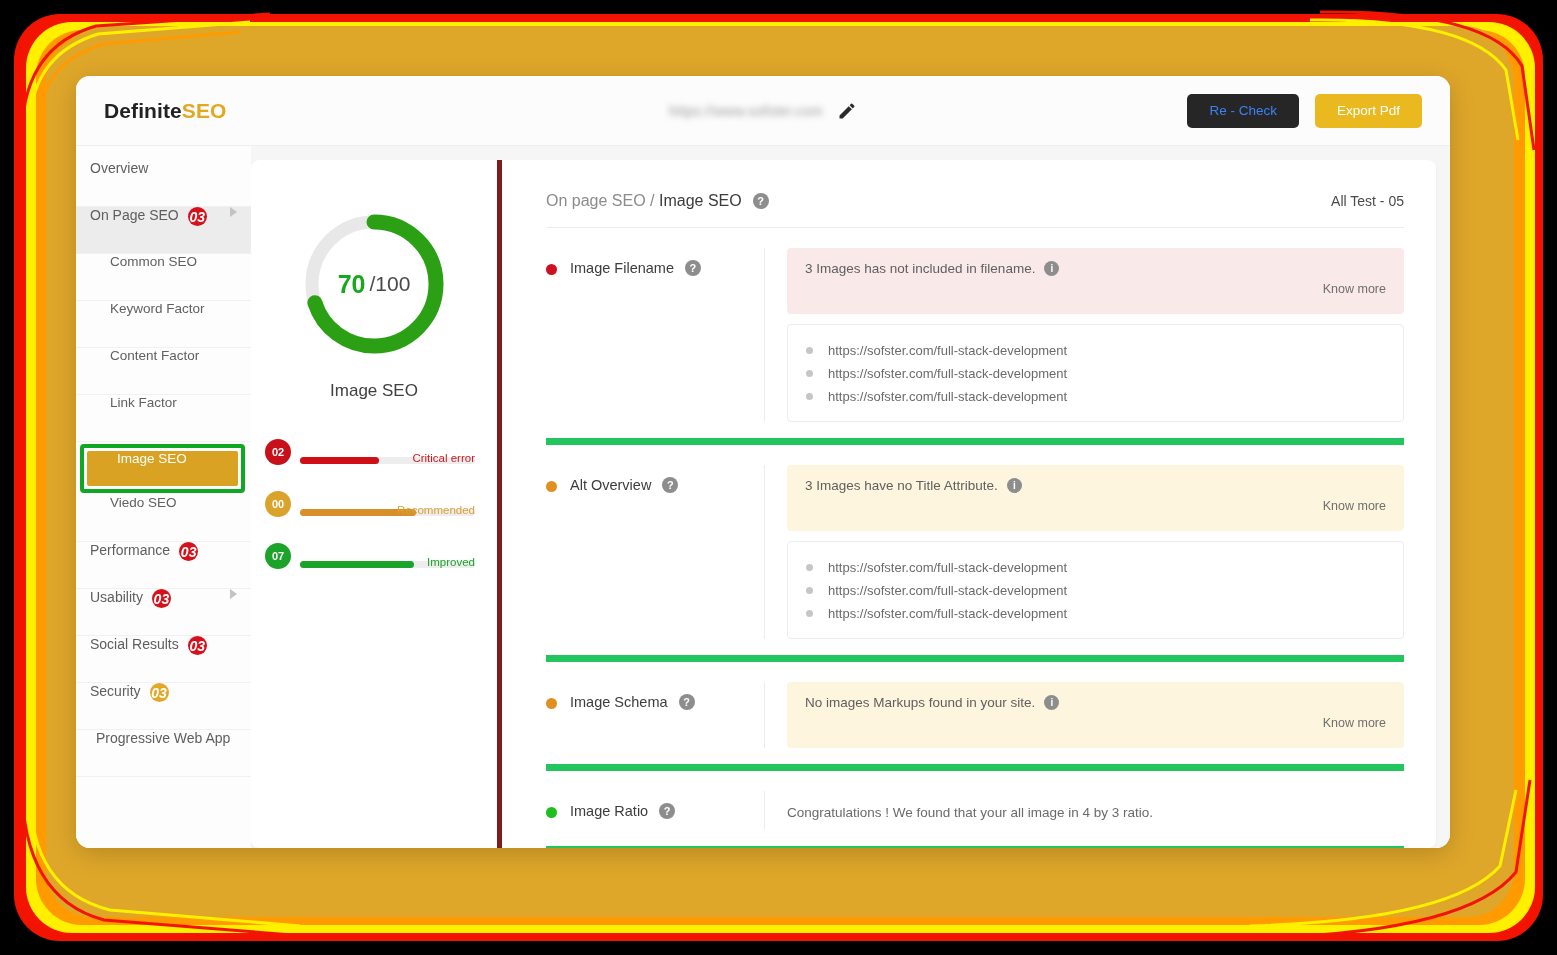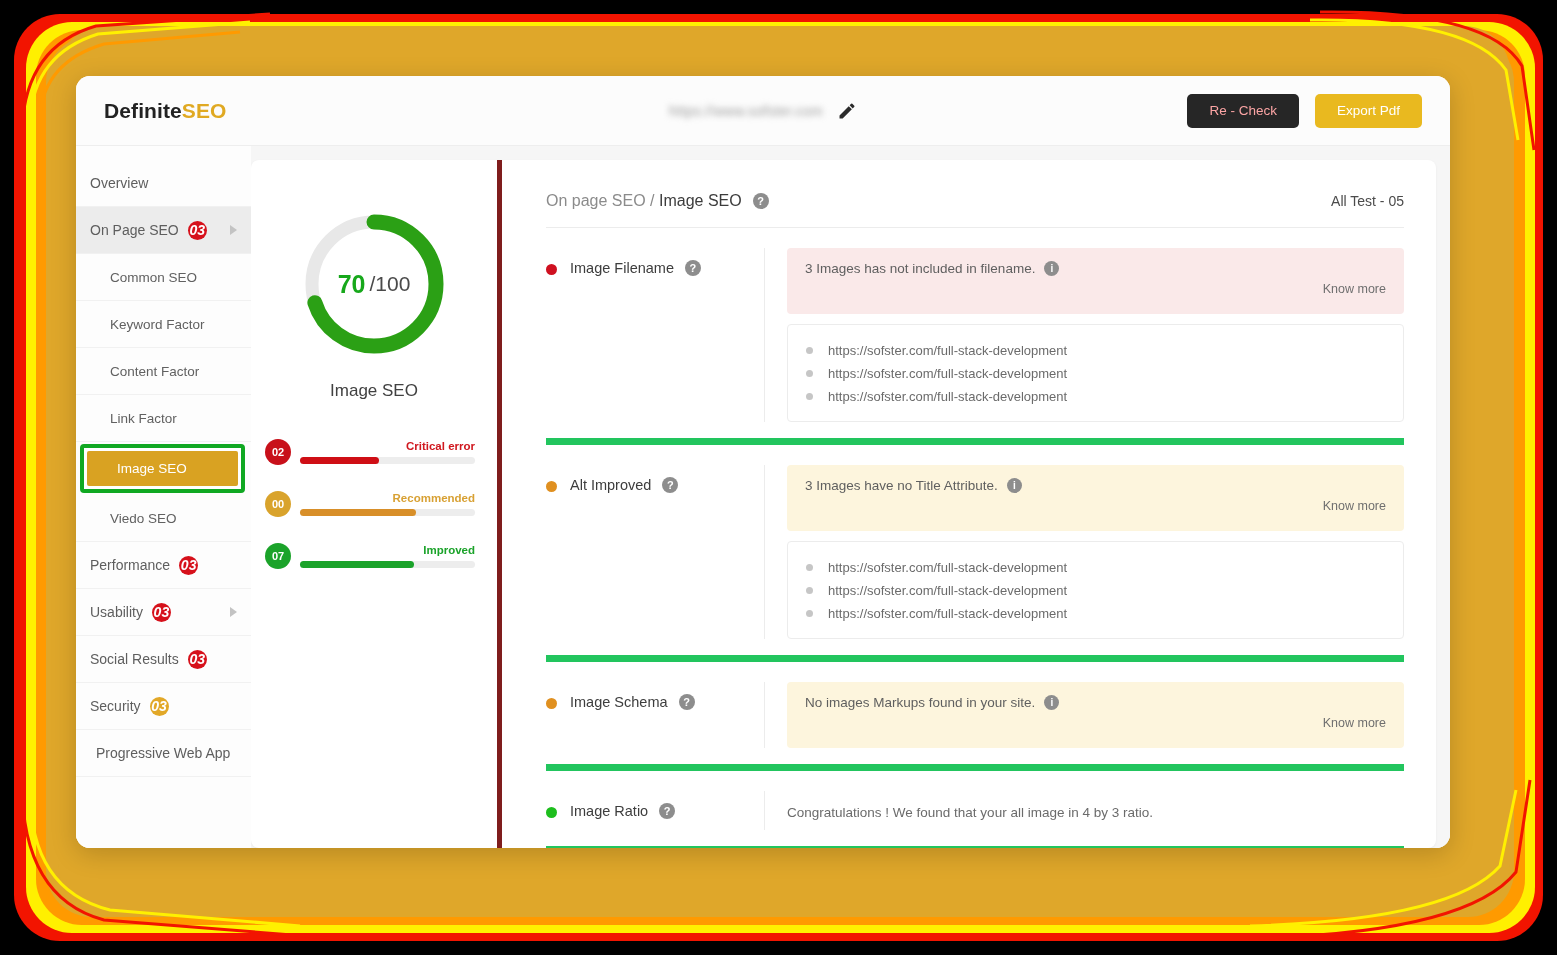--- a/index.html
+++ b/index.html
@@ -55,37 +55,37 @@
   }
   .pencil-icon { width: 20px; height: 20px; display:block; }
 
   .topbar-actions { margin-left: auto; display: flex; align-items: center; gap: 16px; }
   .btn {
     border: none; border-radius: 5px;
     font-size: 13.5px; font-family: "Liberation Sans", sans-serif;
     cursor: pointer; padding: 0 22px; height: 34px;
     display: flex; align-items: center; justify-content: center;
   }
-  .btn-recheck { background: #262626; color: #fca5a5; margin-left: 20px; }
+  .btn-recheck { background: #262626; color: #3b82f6; margin-left: 20px; }
   .btn-export  { background: #e9b91f; color: #ffffff; }
 
   
   .app-body { display: flex; height: calc(100% - 70px); background: #f6f6f6; }
 
   
   .sidebar {
     width: 175px; flex: 0 0 175px;
     background: #fdfdfd;
     padding-top: 14px;
     position: relative;
     z-index: 3;
   }
   .nav-item {
     height: 47px;
-    display: flex; align-items: center;
+    display: flex; 
     padding-left: 14px;
     font-size: 14px; color: #5e5e5e;
     border-bottom: 1px solid #f1f1f1;
     cursor: pointer;
     position: relative;
   }
   .nav-item.active-parent { background: #ececec; }
   .nav-item.sub { padding-left: 34px; font-size: 13.5px; color: #616161; }
   .nav-item.indent { padding-left: 20px; }
   .badge {
@@ -157,21 +157,21 @@
   .stat-badge {
     width: 26px; height: 26px; border-radius: 50%;
     color: #fff; font-size: 11px; font-weight: bold;
     display: flex; align-items: center; justify-content: center;
     flex: 0 0 26px;
   }
   .stat-badge.red   { background: #c8101a; }
   .stat-badge.amber { background: #d9a32c; }
   .stat-badge.green { background: #1ba32a; }
   .stat-bar-wrap { flex: 1; position: relative; padding-bottom: 1px; }
-  .stat-title { position: absolute; right: 0; bottom: 13px; font-size: 11.5px; font-weight: bold; white-space: nowrap; }
+  .stat-title { position: absolute; right: 0; bottom: 1px; font-size: 11.5px; font-weight: normal; white-space: nowrap; }
   .stat-title.red   { color: #d0181f; }
   .stat-title.amber { color: #d8a134; }
   .stat-title.green { color: #1ba32a; }
   .stat-track { height: 7px; border-radius: 4px; background: #ededed; width: 100%; }
   .stat-fill { height: 7px; border-radius: 4px; }
   .stat-fill.red   { background: #cf0e15; }
   .stat-fill.amber { background: #d88f29; }
   .stat-fill.green { background: #1ba32a; }
 
   
@@ -408,21 +408,21 @@
                     <div class="url-item">
                       <span class="url-bullet"></span>
                       <span>https://sofster.com/full-stack-development</span>
                     </div>
                   </div>
                 </div>
               </div>
               <div class="test-row">
                 <div class="test-name-col">
                   <span class="dot orange"></span>
-                  <span class="test-label">Alt Improved</span>
+                  <span class="test-label">Alt Overview</span>
                   <span class="help-icon">?</span>
                 </div>
                 <div class="test-body">
                   <div class="alert yellow">
                     <div class="alert-text">
                       <span>3 Images have no Title Attribute.</span>
                       <span class="info-icon">i</span>
                     </div>
                     <span class="know-more">Know more</span>
                   </div>

